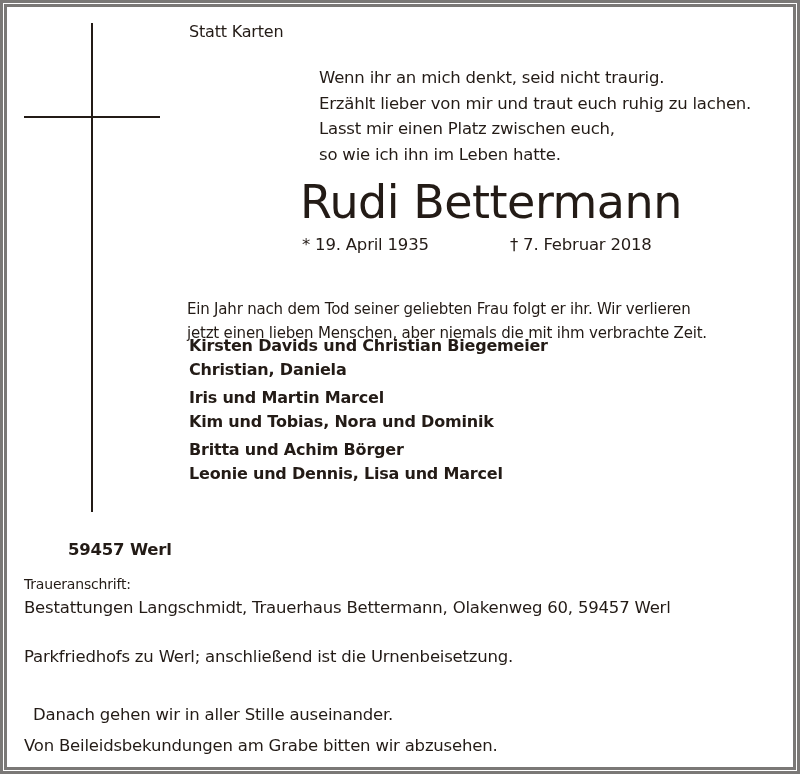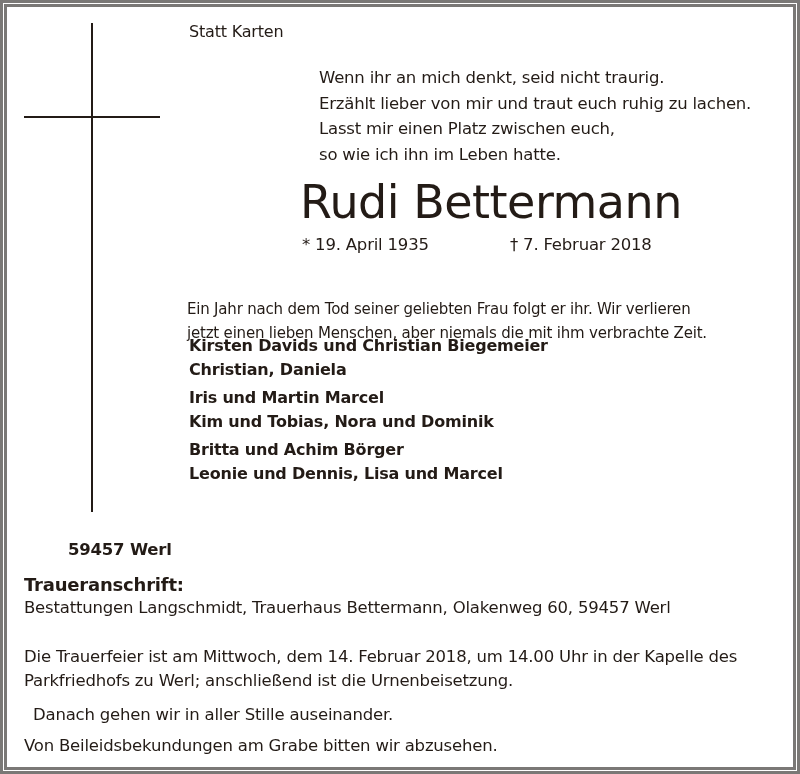--- a/index.html
+++ b/index.html
@@ -37,21 +37,21 @@
       letter-spacing: -0.5px; white-space: nowrap;
     }
     .born { left: 302px; top: 234px; font-size: 16.5px; }
     .died { left: 510px; top: 234px; font-size: 16.5px; }
     .intro { left: 187px; top: 281px; line-height: 24px; font-size: 15px; margin-top: 16px; }
     .family { position: absolute; left: 189px; top: 334px; font-size: 16px; font-weight: bold; }
     .family .grp { margin-bottom: 4px; }
     .family .line { white-space: nowrap; line-height: 24px; letter-spacing: -0.2px; }
     .family .last { margin-top: 8px; }
     .city { left: 24px; top: 539px; font-size: 16.5px; margin-left: 44px; }
-    .addr-label { left: 24px; top: 574px; font-size: 18px; font-weight: bold; }
+    .addr-label { left: 24px; top: 574px; font-size: 14px; }
     .addr { left: 24px; top: 597px; font-size: 16.5px; }
     .ceremony { left: 24px; top: 645px; line-height: 24px; font-size: 16.5px; }
     .after { left: 24px; top: 704px; font-size: 16.5px; margin-left: 9px; }
     .condol { left: 24px; top: 735px; font-size: 16.5px; }
   </style>
 </head>
 <body>
 
 <div class="frame-outer"></div>
 <div class="frame-inner"></div>
@@ -93,18 +93,17 @@
     <div class="line">Britta und Achim Börger</div>
     <div class="line">Leonie und Dennis, Lisa und Marcel</div>
   </div>
 </div>
 
 <div class="t b city">59457 Werl</div>
 <div class="t addr-label">Traueranschrift:</div>
 <div class="t addr">Bestattungen Langschmidt, Trauerhaus Bettermann, Olakenweg 60, 59457 Werl</div>
 
 <div class="t ceremony">
-  <div>Die Trauerfeier ist am Mittwoch, dem 14. Februar 2018, um 14.00 Uhr in der Kapelle des</div>
   <div>Parkfriedhofs zu Werl; anschließend ist die Urnenbeisetzung.</div>
 </div>
 
 <div class="t after">Danach gehen wir in aller Stille auseinander.</div>
 <div class="t condol">Von Beileidsbekundungen am Grabe bitten wir abzusehen.</div>
 
 </body></html>

